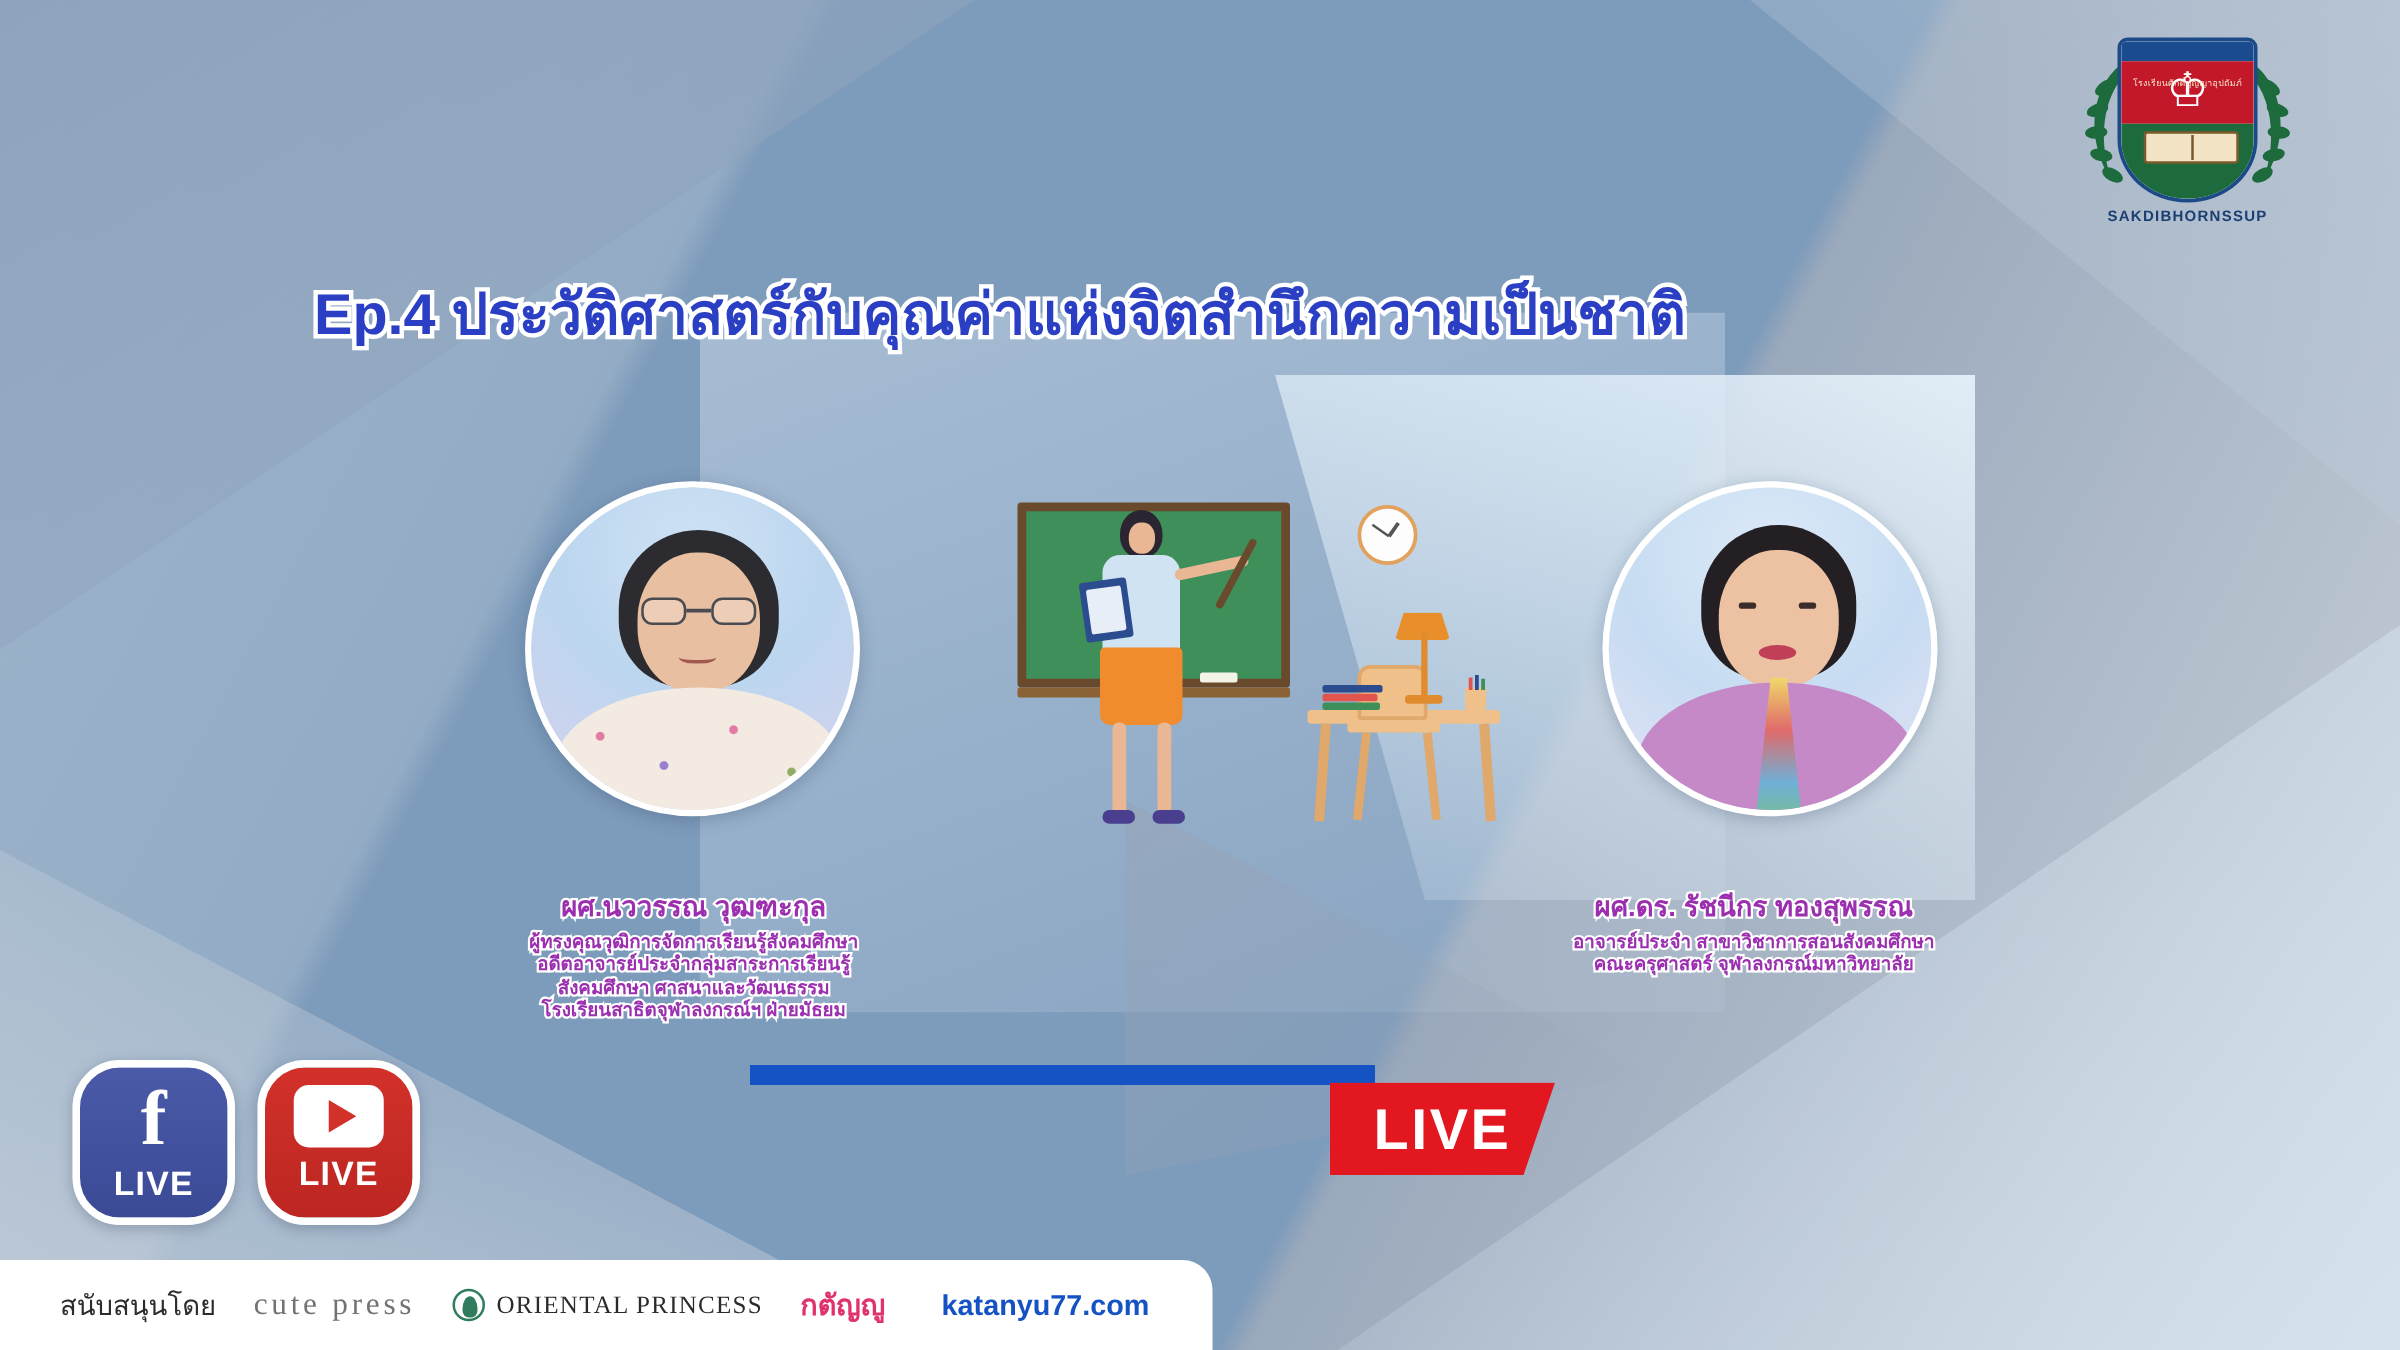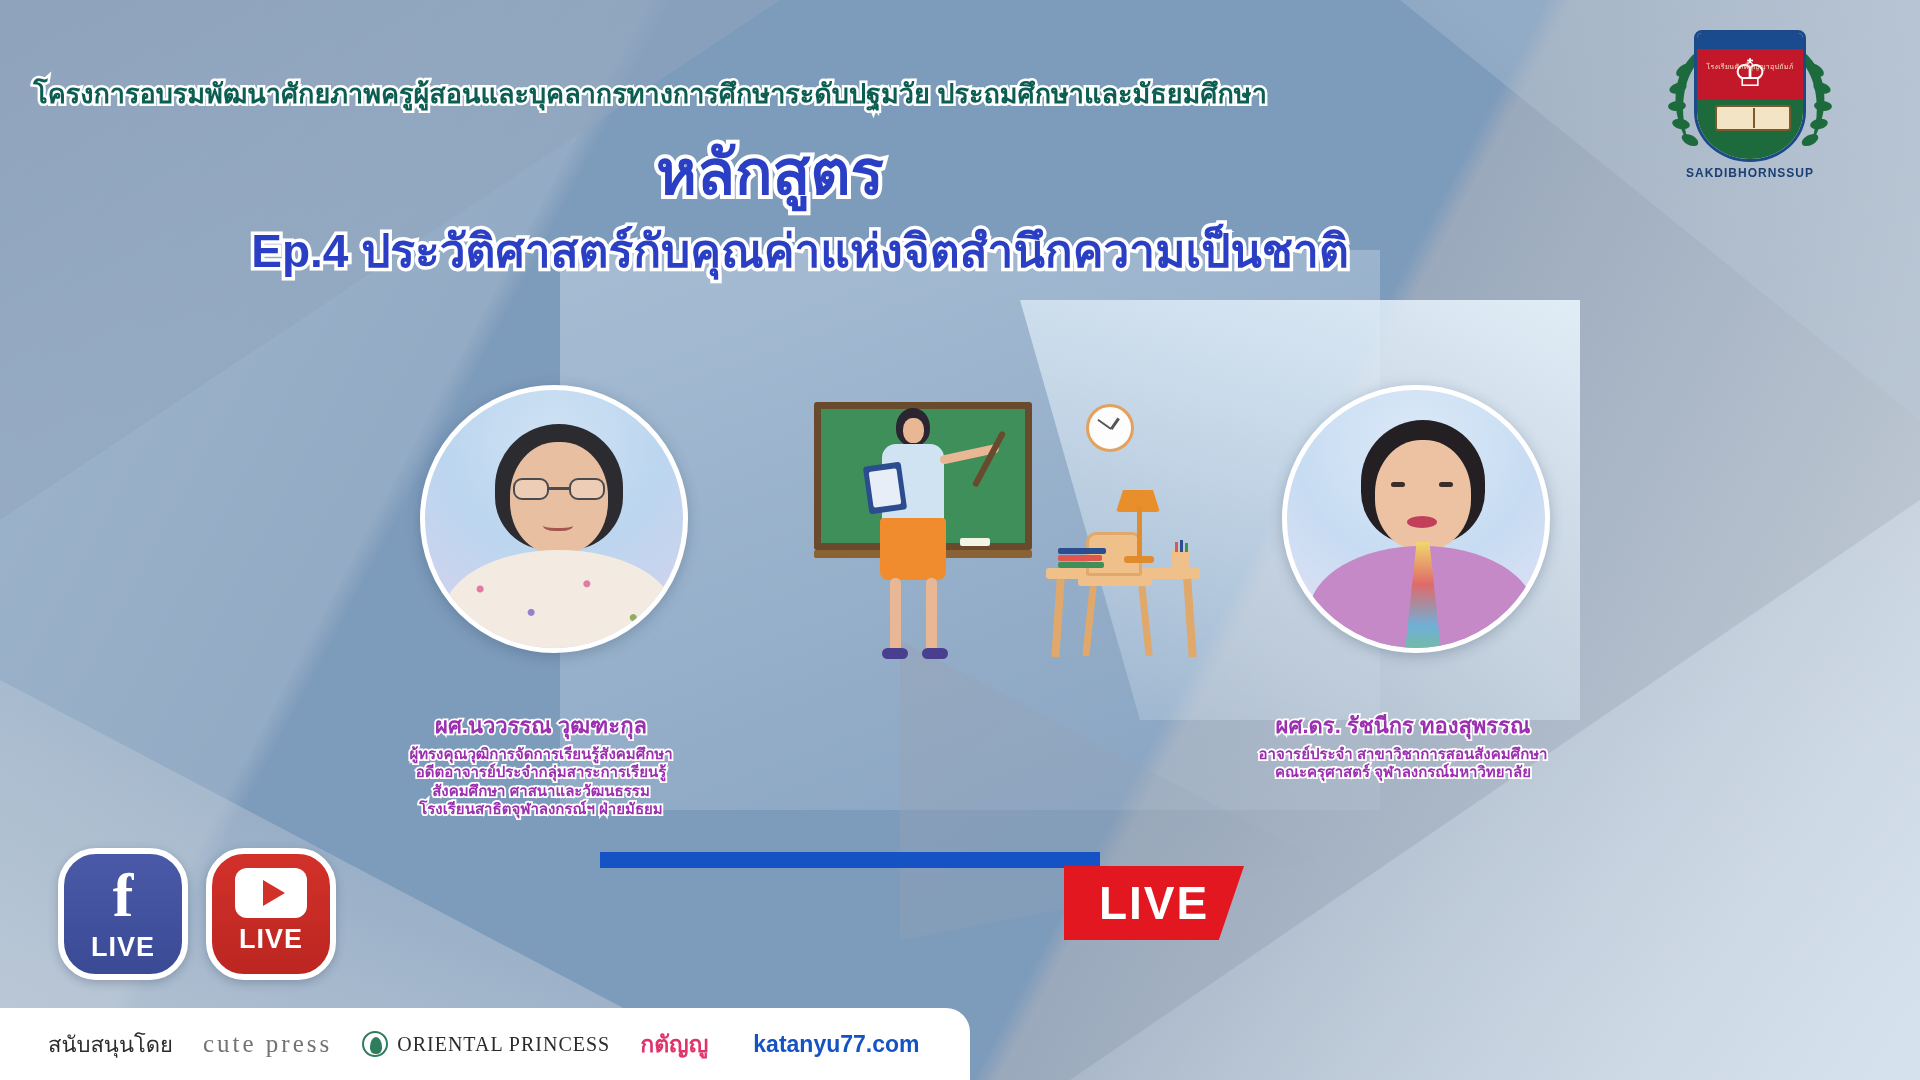--- a/index.html
+++ b/index.html
@@ -182,21 +182,21 @@
   #cup{ position:absolute; left:382px; top:160px; width:17px; height:19px; background:#f0c08a; border-radius:2px 2px 4px 4px;}
   #cup b{ position:absolute; left:3px; top:-8px; width:2.5px; height:10px; background:#e0564f;}
   #cup b:nth-child(2){ left:8px; background:#2b4d8f; height:12px; top:-10px;}
   #cup b:nth-child(3){ left:13px; background:#3f8f5b; height:9px; top:-7px;}
 
   
   .caption { position:absolute; text-align:center; color:#9b2fb0;
      font-weight:bold; -webkit-text-stroke:3.5px #ffffff; paint-order: stroke fill; }
   .caption .nm { font-size:22px; display:block; margin-bottom:2px; }
   .caption .ln { font-size:15px; display:block; line-height:1.22; }
-  #caption-left  { left:356px; top:708px; width:370px; }
+  #caption-left  { left:370px; top:708px; width:370px; }
   #caption-right { left:1218px; top:708px; width:370px; }
 
   
   #socials { position:absolute; left:58px; top:848px; display:flex; gap:18px; }
   .social {
     width:130px; height:132px; border-radius:38px;
     border:6px solid #ffffff; position:relative;
     display:flex; flex-direction:column; align-items:center; justify-content:flex-start;
     box-shadow:0 3px 10px rgba(30,45,70,.25);
   }
@@ -286,23 +286,21 @@
       <div class="sh-band-top"></div>
       <div class="sh-red"></div>
       <div class="sh-horse">♔</div>
       <div class="sh-green"></div>
       <div class="sh-scroll">โรงเรียนศักดิ์บุญญาอุปถัมภ์</div>
       <div class="sh-book"></div>
     </div>
     <div class="emb-name">SAKDIBHORNSSUP</div>
   </div>
 
-  <div id="header-line">โครงการอบรมพัฒนาศักยภาพครูผู้สอนและบุคลากรทางการศึกษาระดับปฐมวัย ประถมศึกษาและมัธยมศึกษา</div>
-
-  <div id="title-main">หลักสูตร</div>
+
   <div id="title-sub">Ep.4 ประวัติศาสตร์กับคุณค่าแห่งจิตสำนึกความเป็นชาติ</div>
 
   <div id="portrait-left" class="portrait">
     <div class="p-hair" id="pl-hair"></div>
     <div class="p-face" id="pl-face"></div>
     <div id="pl-glass">
       <div class="lens l"></div>
         <div class="bridge"></div>
         <div class="lens r"></div>
     </div>

